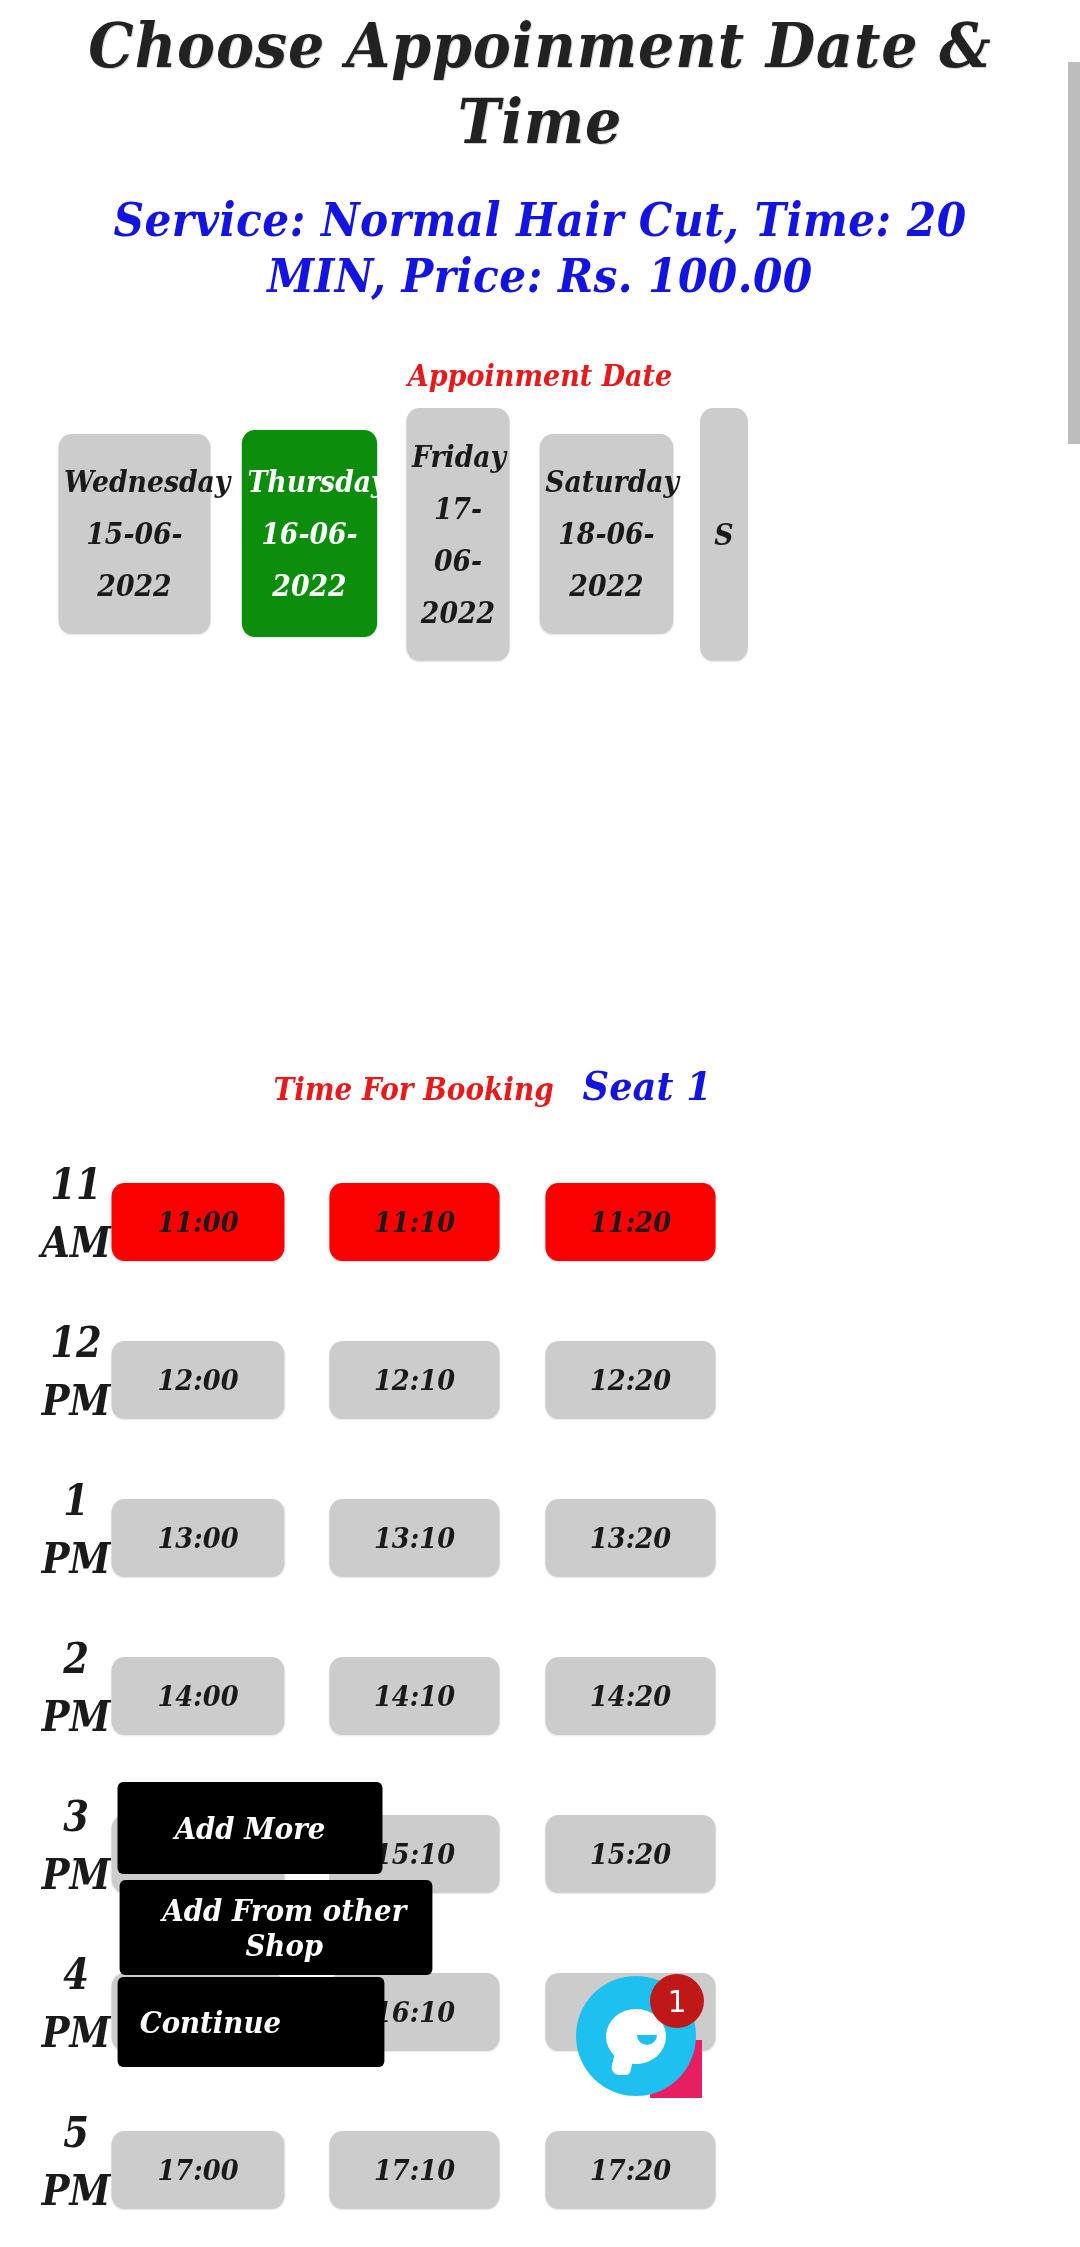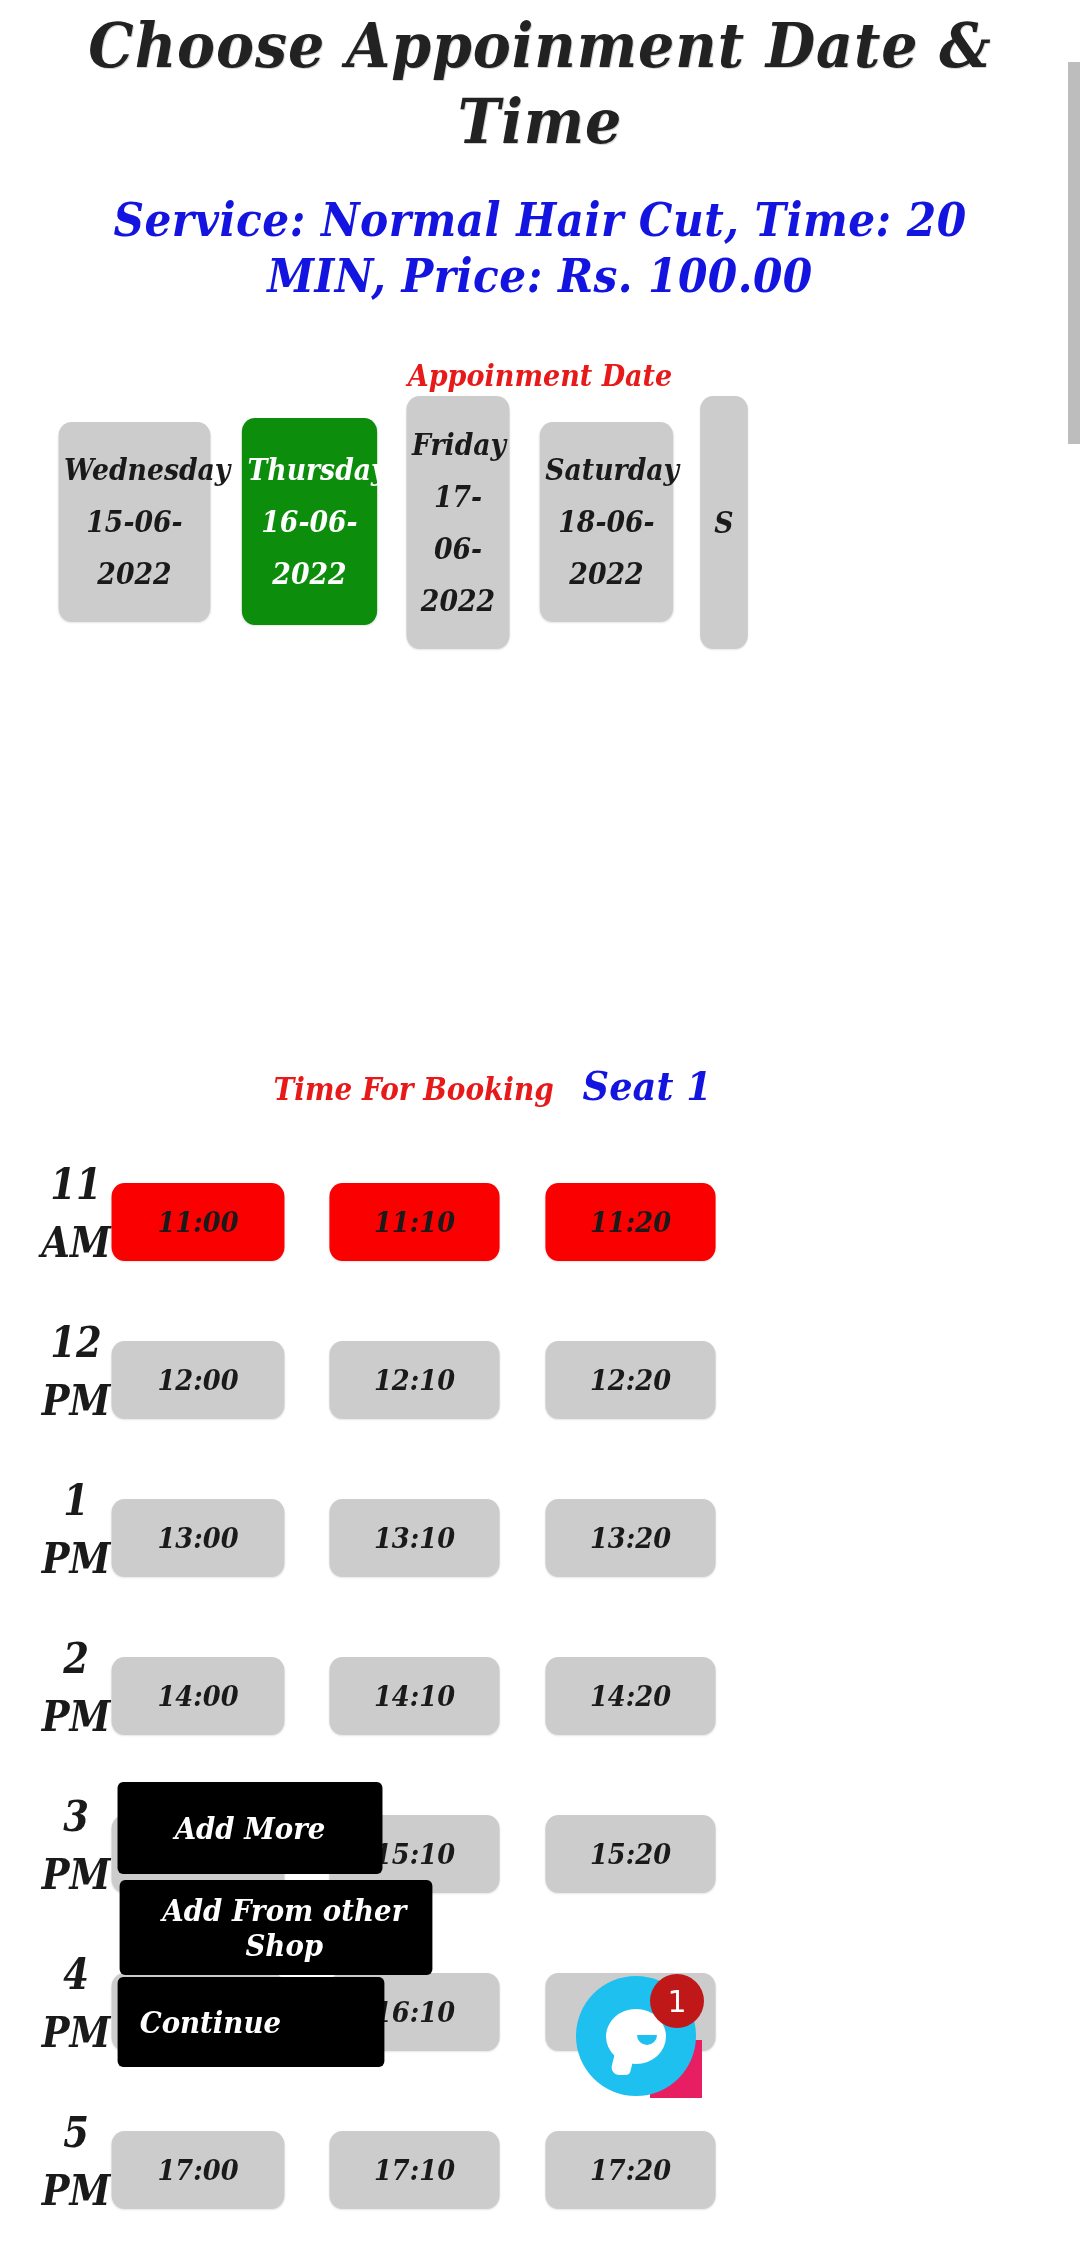--- a/index.html
+++ b/index.html
@@ -63,21 +63,21 @@
     font-weight: 700;
     font-size: 30px;
     color: #e81919;
     transform: scaleX(0.90);
   }
 
   
   .date-strip {
     position: absolute;
     left: 0;
-    top: 388px;
+    top: 400px;
     width: 1080px;
     height: 280px;
     overflow: hidden;
   }
   .date-card {
     position: absolute;
     border-radius: 14px;
     background: #cccccc;
     color: #1a1a1a;
     display: flex;

